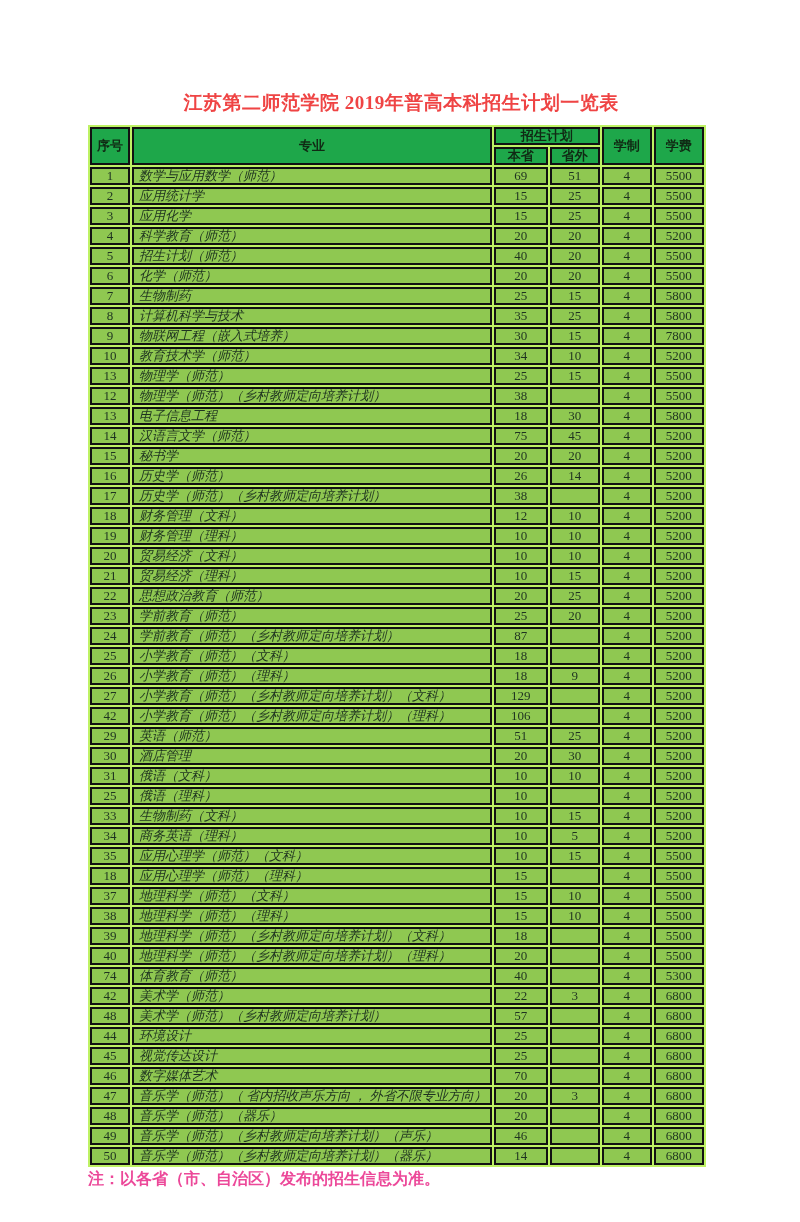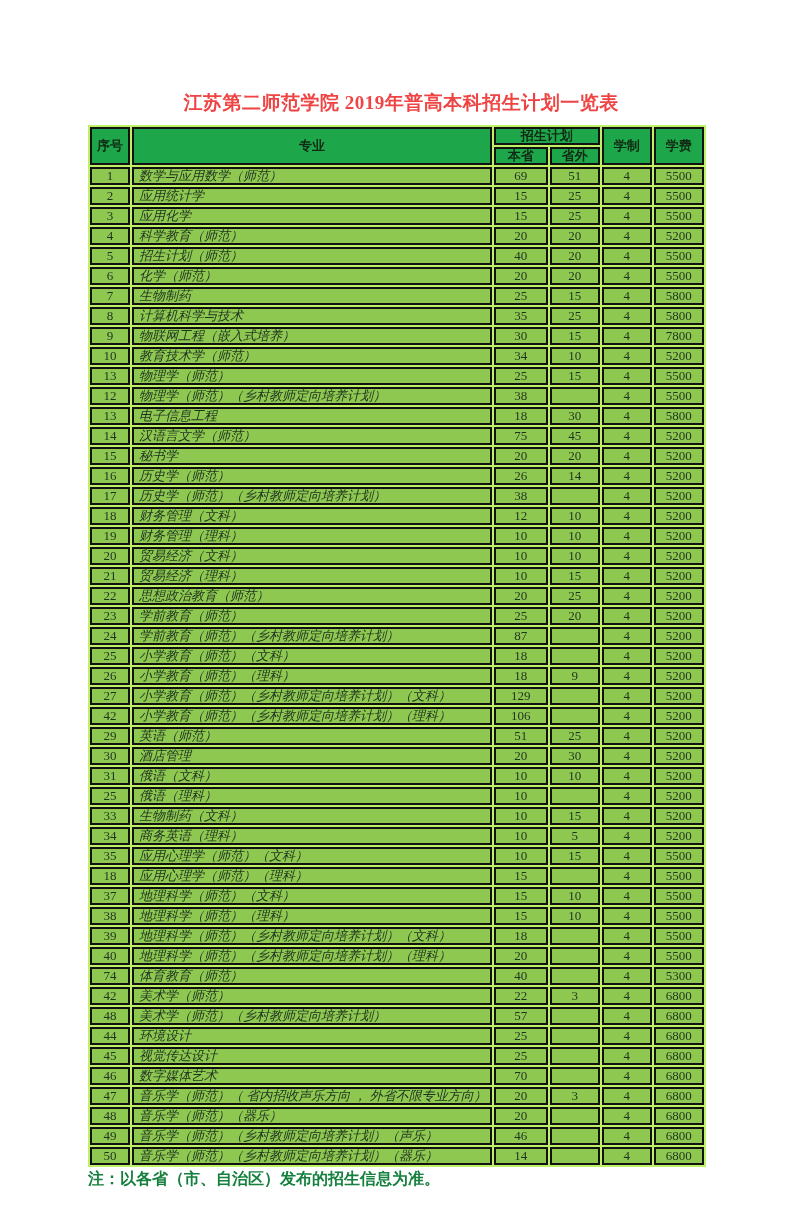--- a/index.html
+++ b/index.html
@@ -67,21 +67,21 @@
   }
   table.plan-table td.col-major {
     text-align: left;
     padding-left: 5px;
     font-style: italic;
   }
   .doc-note {
     margin-top: 2px;
     font-size: 16px;
     font-weight: bold;
-    color: #15803d;
+    color: #ec4899;
     white-space: nowrap;
   }
 </style>
 </head>
 <body>
 
 <div class="page">
   <div class="content">
 
     <div class="doc-title">江苏第二师范学院 2019年普高本科招生计划一览表</div>

